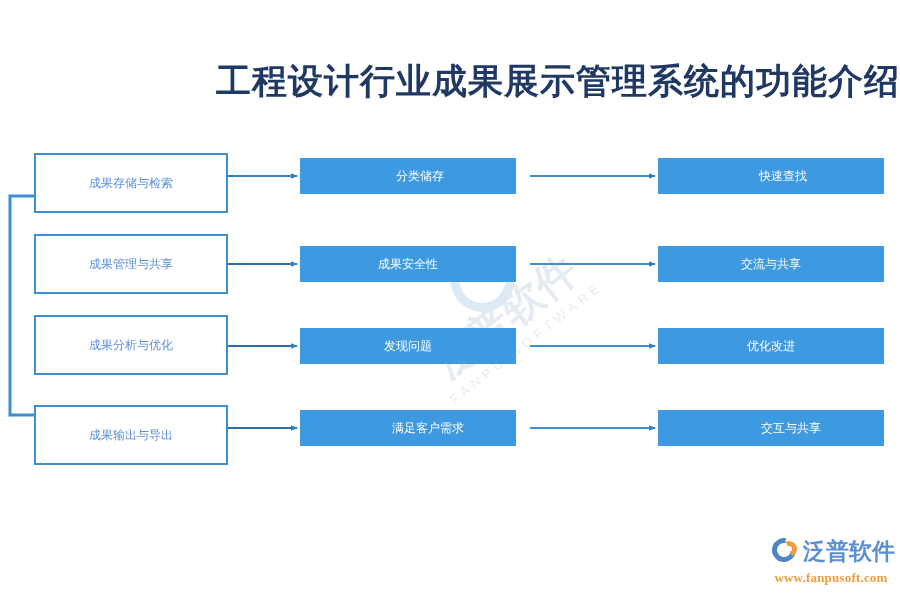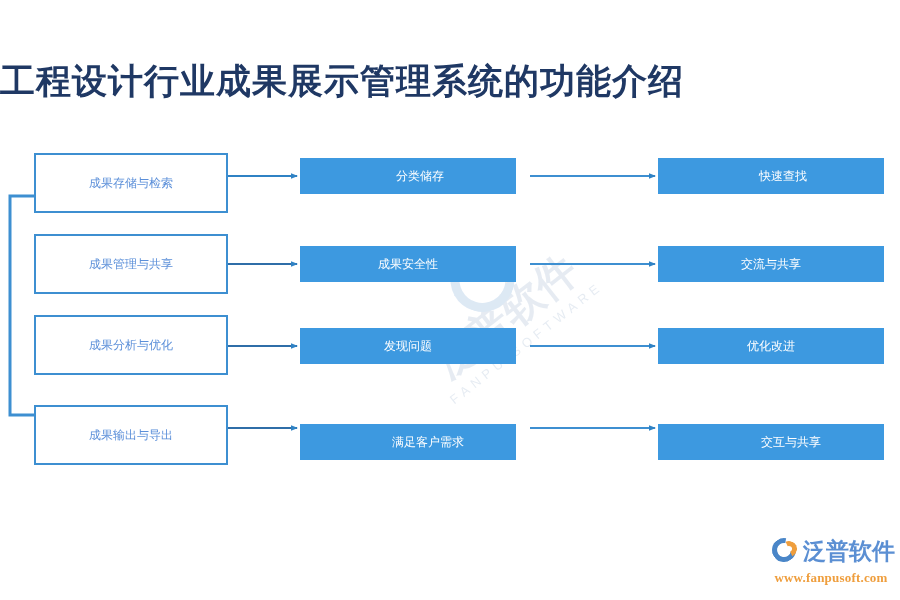--- a/index.html
+++ b/index.html
@@ -23,21 +23,21 @@
     height: 600px;
     background: #ffffff;
   }
 
   
   #page-title {
     position: absolute;
     left: 0;
     top: 58px;
     width: 900px;
-    text-align: left;
+    text-align: right;
     font-family: "DejaVu Sans", "Liberation Sans", sans-serif;
     font-size: 35px;
     font-weight: 700;
     letter-spacing: 1px;
     color: #1f3864;
     white-space: nowrap;
   }
 
   
   #watermark {
@@ -126,21 +126,21 @@
   .col-c { left: 658px; width: 226px; height: 36px; }
 
   .row-1-a { top: 153px; }
   .row-2-a { top: 234px; }
   .row-3-a { top: 315px; }
   .row-4-a { top: 397px; margin-top: 8px; }
 
   .row-1-bc { top: 158px; padding-left: 24px; }
   .row-2-bc { top: 246px; }
   .row-3-bc { top: 328px; }
-  .row-4-bc { top: 424px; padding-left: 40px; }
+  .row-4-bc { top: 410px; padding-left: 40px; }
 
   
   #connectors {
     position: absolute;
     left: 0; top: 0;
     width: 900px;
     height: 600px;
     pointer-events: none;
   }
 

